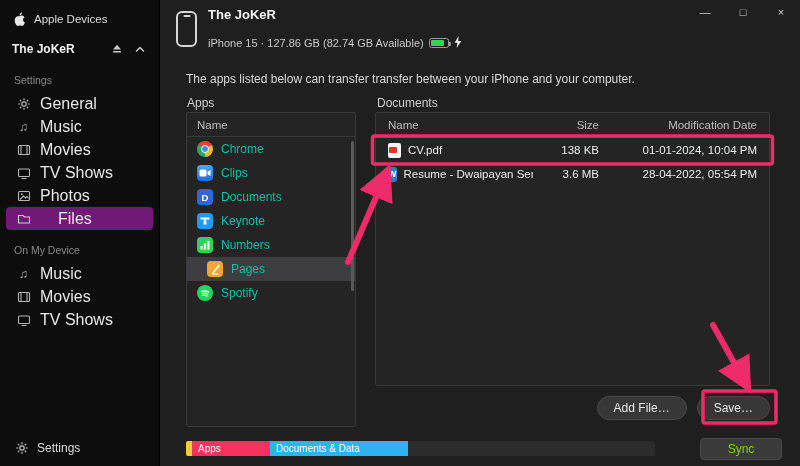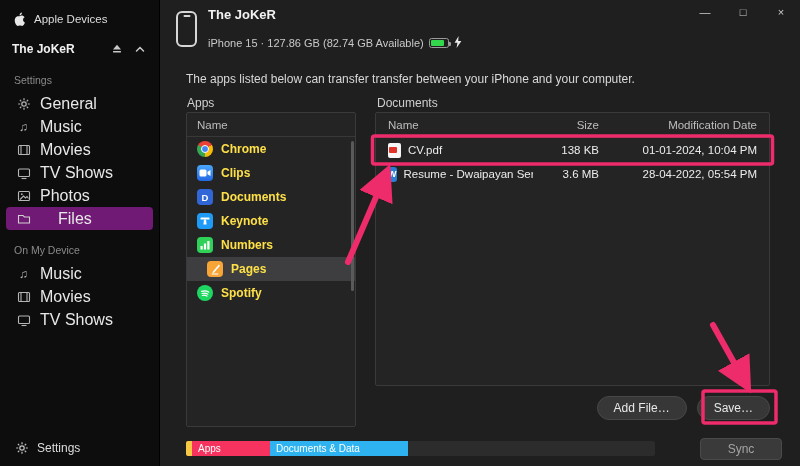--- a/index.html
+++ b/index.html
@@ -39,21 +39,21 @@
 
   
   .desc { position:absolute; left:186px; top:72px; font-size:12px; color:#d8d8d8; }
   .panel-title { position:absolute; top:96px; font-size:12px; color:#cfcfcf; }
   .panel-title.apps { left:187px; } .panel-title.docs { left:377px; }
 
   
   .apps-panel { position:absolute; left:186px; top:112px; width:170px; height:315px; background:#242425; border:1px solid #3a3a3a; border-radius:2px; }
   .apps-head { height:24px; line-height:24px; padding-left:10px; font-size:11.5px; color:#bdbdbd; border-bottom:1px solid #383838; }
   .app-row { display:flex; align-items:center; gap:8px; height:24px; padding-left:10px; }
-  .app-row .aname { font-size:12px; color:#fde047;font-weight:bold; }
+  .app-row .aname { font-size:12px; color:#14b8a6; }
   .app-row.selected { background:#3e3e41;padding-left:20px; }
   .appicon { width:16px; height:16px; border-radius:4px; position:relative; flex:0 0 16px; display:inline-flex; align-items:center; justify-content:center; }
   .appicon svg { display:block; }
   .ic-chrome { border-radius:50%; background:conic-gradient(from -60deg,#ea4335 0 120deg,#fbbc05 120deg 240deg,#34a853 240deg 360deg); }
   .ic-chrome::after { content:""; position:absolute; left:50%; top:50%; transform:translate(-50%,-50%); width:6px; height:6px; background:#4285f4; border:1.5px solid #fff; border-radius:50%; }
   .ic-clips { background:linear-gradient(180deg,#4aa8fb,#2268e3); }
   .ic-documents { background:#3066d6; color:#fff; font-size:9.5px; font-weight:700; }
   .ic-keynote { background:#1d9bf6; }
   .ic-numbers { background:#30d158; }
   .ic-pages { background:#f7a537; }
@@ -75,21 +75,21 @@
   
   .action-row { position:absolute; left:375px; top:396px; width:395px; display:flex; justify-content:flex-end; gap:10px; }
   .btn { height:24px; padding:0 16px; display:inline-flex; align-items:center; background:#373737; border:1px solid #474747; border-radius:12px; font-size:12px; color:#e8e8e8; }
 
   
   .capacity { position:absolute; left:186px; top:441px; width:469px; height:15px; background:#2c2c2c; border-radius:2px; display:flex; overflow:hidden; }
   .seg { height:100%; display:flex; align-items:center; font-size:10px; color:#fff; padding-left:6px; white-space:nowrap; }
   .seg.other { width:6px; padding:0; background:#f6c843; }
   .seg.apps  { width:78px;  background:#f5335e; }
   .seg.docs  { width:138px; background:#2eb3f0; }
-  .sync-btn { position:absolute; right:18px; top:438px; width:82px; height:22px; display:flex; align-items:center; justify-content:center; background:#3a3a3a; border:1px solid #4a4a4a; border-radius:4px; font-size:12px; color:#a3a3a3; }
+  .sync-btn { position:absolute; right:18px; top:438px; width:82px; height:22px; display:flex; align-items:center; justify-content:center; background:#3a3a3a; border:1px solid #4a4a4a; border-radius:4px; font-size:12px; color:#84cc16; }
 
   
   .annotations { position:absolute; inset:0; pointer-events:none; z-index:50; }
 </style>
 </head>
 <body>
 
 <div class="app">
 
   <aside class="sidebar">

